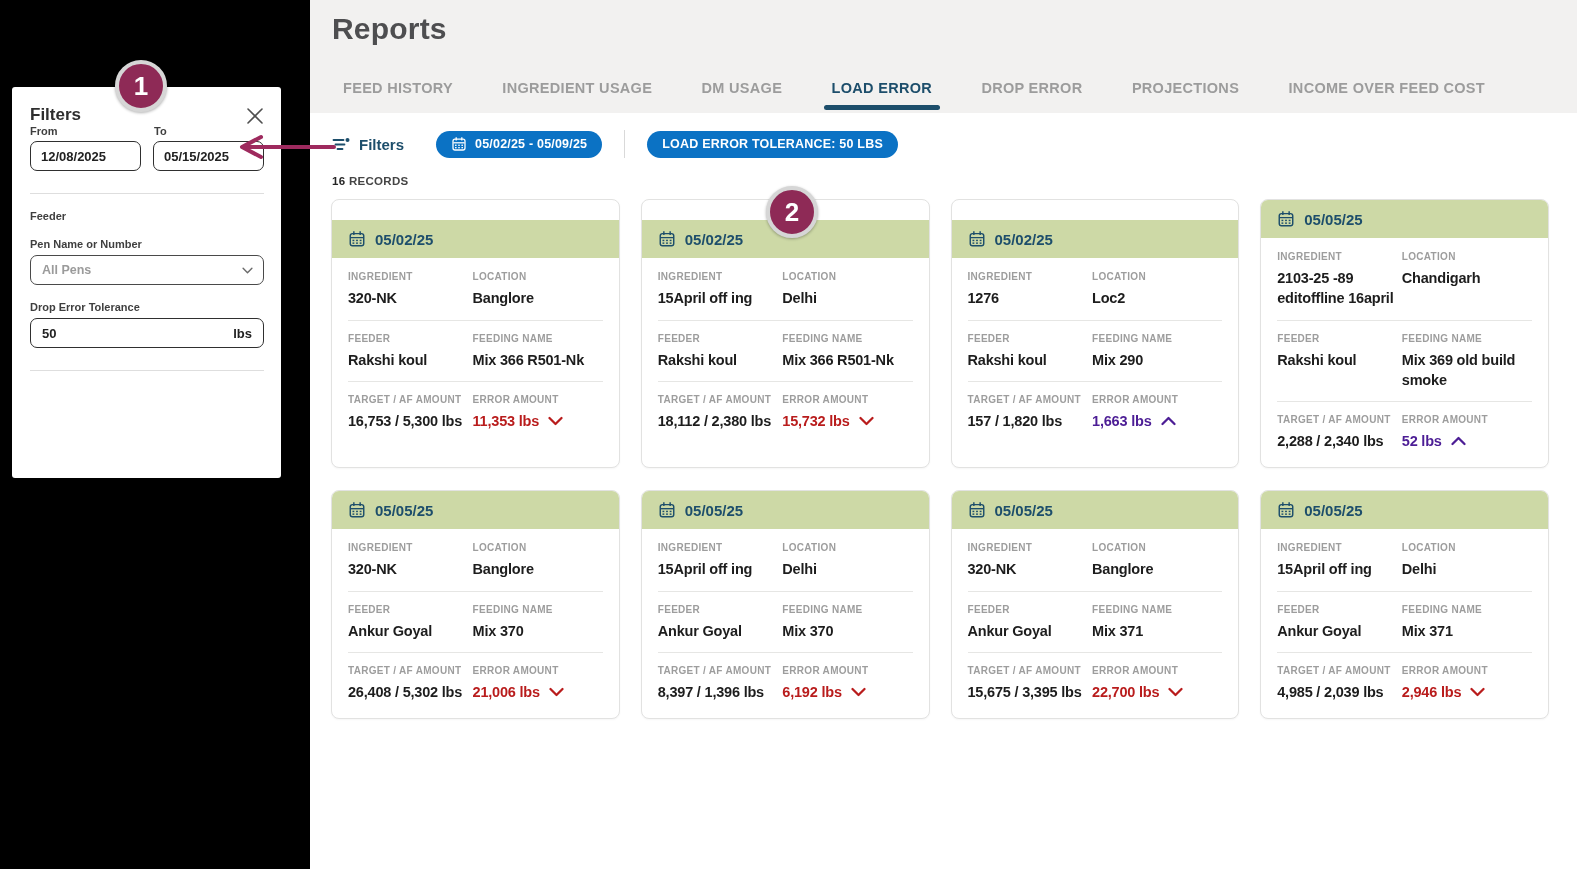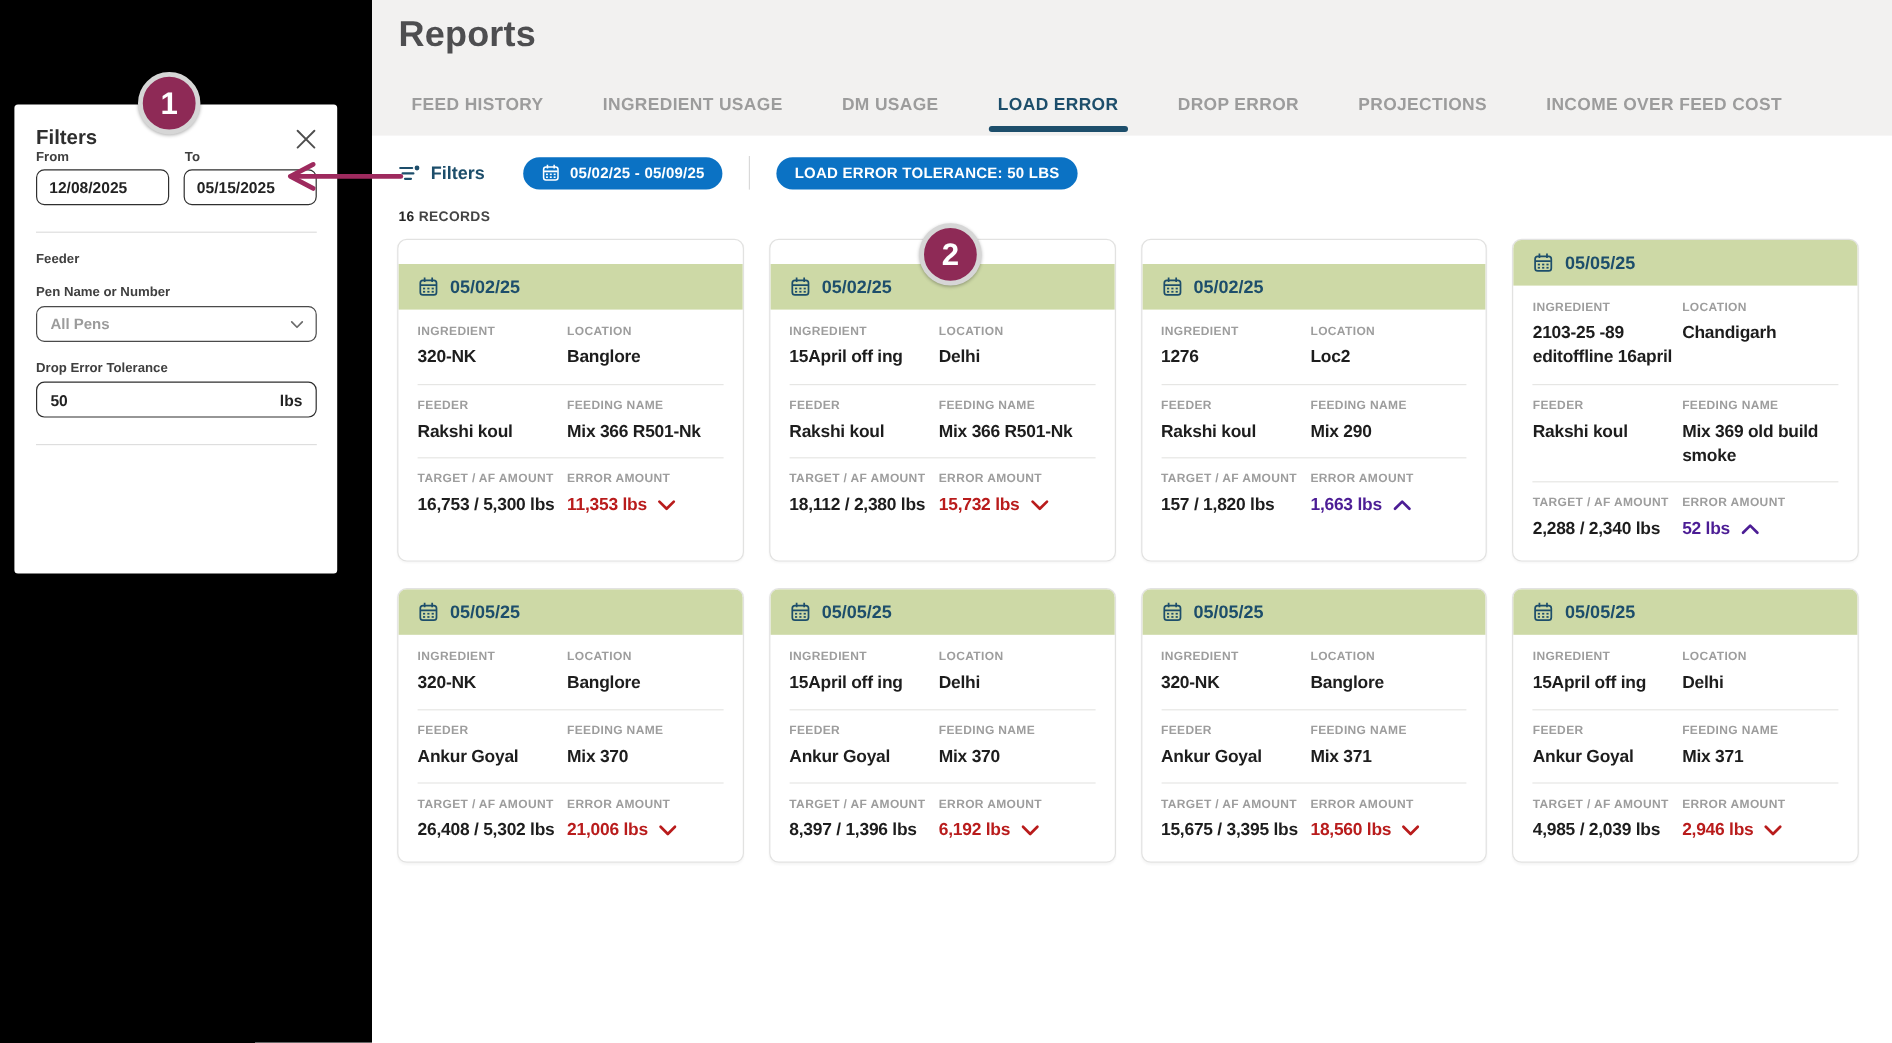--- a/index.html
+++ b/index.html
@@ -604,21 +604,21 @@
       </div>
       <div class="hdiv"></div>
       <div class="grid2">
         <div>
           <div class="lbl">TARGET / AF AMOUNT</div>
           <div class="val">15,675 / 3,395 lbs</div>
         </div>
         <div>
           <div class="lbl">ERROR AMOUNT</div>
           <div class="val err" data-trend="down">
-            <span>18,560 lbs</span>
+            <span>22,700 lbs</span>
             <svg class="chev" width="15" height="10" viewBox="0 0 20 12">
               <polyline points="2,2 10,10 18,2" fill="none" stroke="currentColor" stroke-width="3" stroke-linecap="round" stroke-linejoin="round"></polyline>
             </svg>
           </div>
         </div>
       </div>
     </div>
   </article>
 
   <article class="card">

